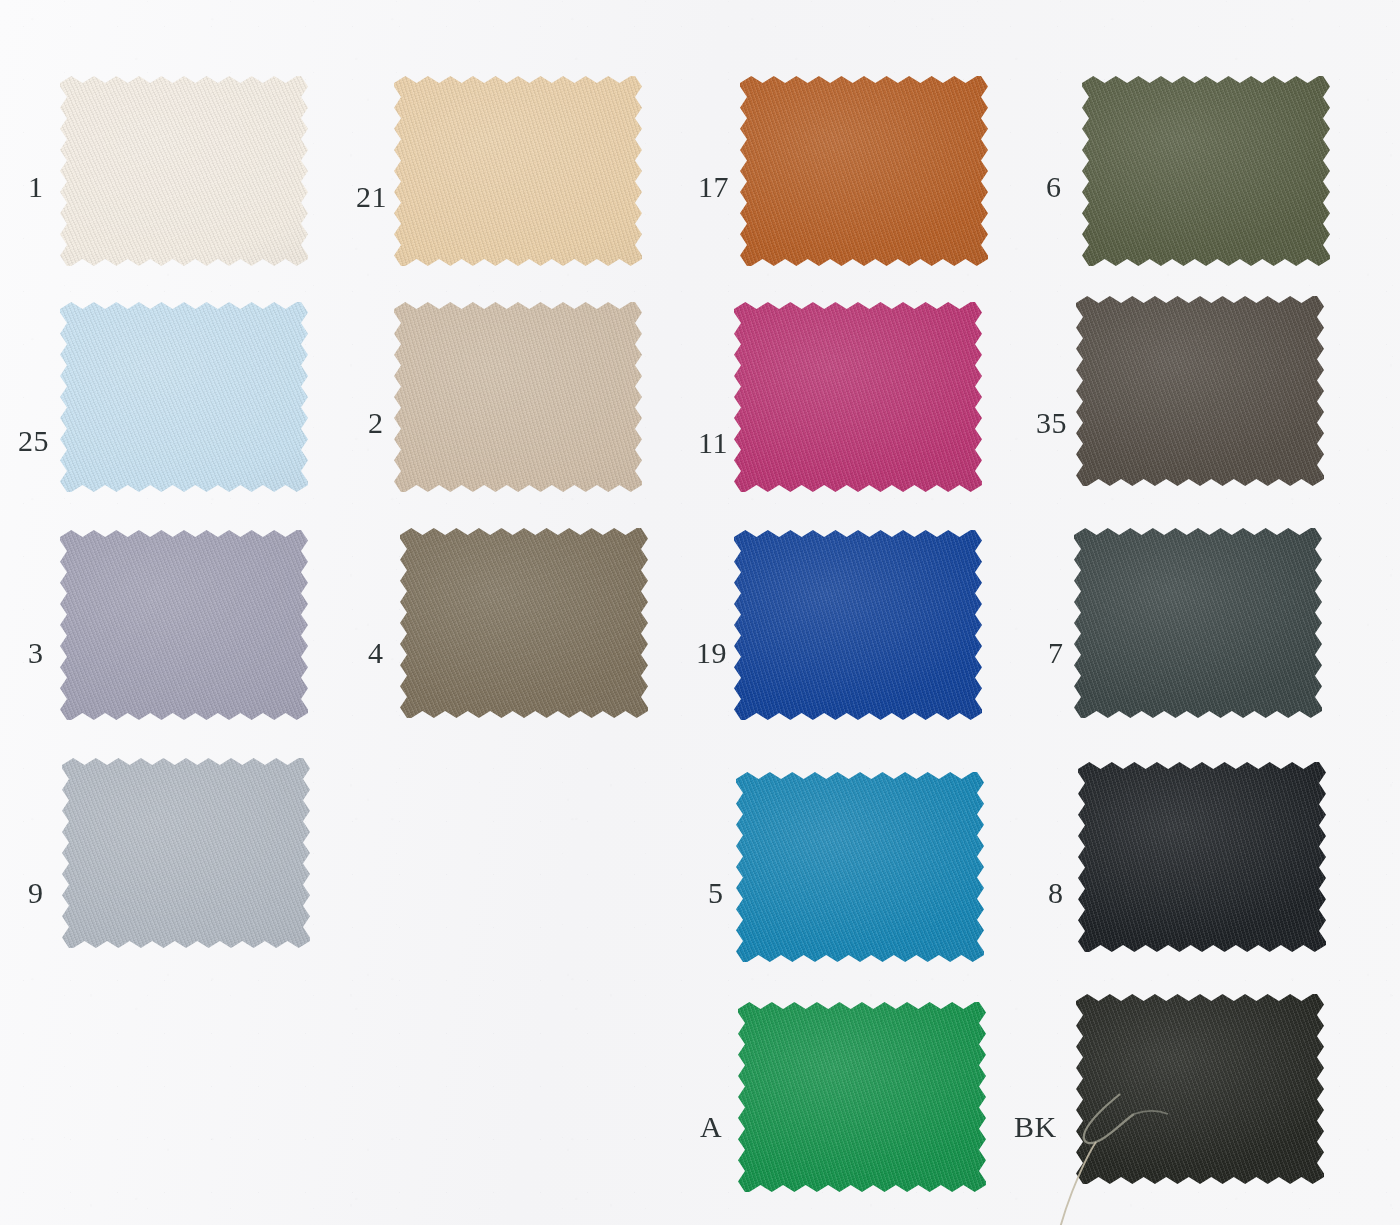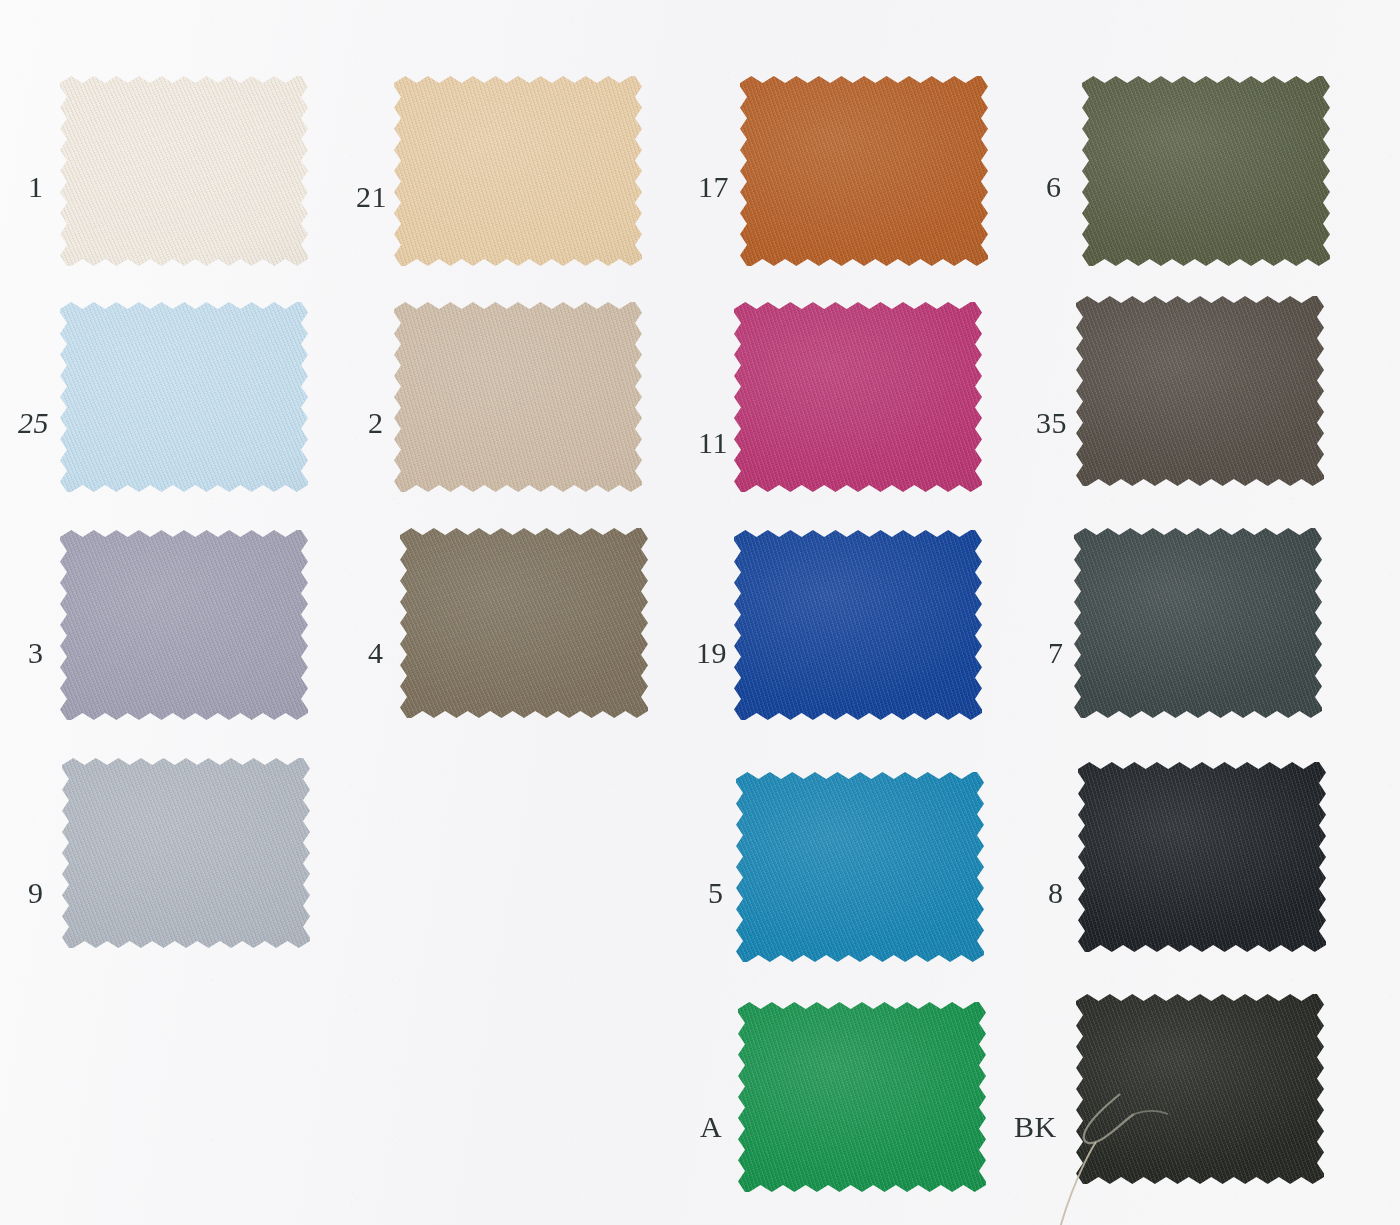--- a/index.html
+++ b/index.html
@@ -128,21 +128,21 @@
         <div class="fabric" style="clip-path: polygon(0% 3.68%, 4.55% 0%, 9.09% 3.68%, 13.64% 0%, 18.18% 3.68%, 22.73% 0%, 27.27% 3.68%, 31.82% 0%, 36.36% 3.68%, 40.91% 0%, 45.45% 3.68%, 50% 0%, 54.55% 3.68%, 59.09% 0%, 63.64% 3.68%, 68.18% 0%, 72.73% 3.68%, 77.27% 0%, 81.82% 3.68%, 86.36% 0%, 90.91% 3.68%, 95.45% 0%, 97.18% 0%, 100% 5.56%, 97.18% 11.11%, 100% 16.67%, 97.18% 22.22%, 100% 27.78%, 97.18% 33.33%, 100% 38.89%, 97.18% 44.44%, 100% 50%, 97.18% 55.56%, 100% 61.11%, 97.18% 66.67%, 100% 72.22%, 97.18% 77.78%, 100% 83.33%, 97.18% 88.89%, 100% 94.44%, 100% 96.32%, 95.45% 100%, 90.91% 96.32%, 86.36% 100%, 81.82% 96.32%, 77.27% 100%, 72.73% 96.32%, 68.18% 100%, 63.64% 96.32%, 59.09% 100%, 54.55% 96.32%, 50% 100%, 45.45% 96.32%, 40.91% 100%, 36.36% 96.32%, 31.82% 100%, 27.27% 96.32%, 22.73% 100%, 18.18% 96.32%, 13.64% 100%, 9.09% 96.32%, 4.55% 100%, 2.82% 100%, 0% 94.44%, 2.82% 88.89%, 0% 83.33%, 2.82% 77.78%, 0% 72.22%, 2.82% 66.67%, 0% 61.11%, 2.82% 55.56%, 0% 50%, 2.82% 44.44%, 0% 38.89%, 2.82% 33.33%, 0% 27.78%, 2.82% 22.22%, 0% 16.67%, 2.82% 11.11%, 0% 5.56%);">
           <div class="fabric-body" style="background-color: rgb(87, 94, 67); background-image: repeating-linear-gradient(69deg, rgba(255, 255, 255, 0.086) 0px, rgba(255, 255, 255, 0.086) 1px, rgba(0, 0, 0, 0.05) 1px, rgba(0, 0, 0, 0.05) 2.3px, rgba(255, 255, 255, 0) 2.3px, rgba(255, 255, 255, 0) 3.6px), repeating-linear-gradient(-21deg, rgba(0, 0, 0, 0.027) 0px, rgba(0, 0, 0, 0.027) 1px, rgba(255, 255, 255, 0.03) 1px, rgba(255, 255, 255, 0.03) 2.4px), radial-gradient(130% 110% at 38% 34%, rgba(255, 255, 255, 0.11) 0%, rgba(255, 255, 255, 0) 55%, rgba(0, 0, 0, 0.055) 100%);"></div>
         </div>
       </div>
       <div class="swatch-label" style="left: 1046px; top: 172px; color: rgb(45, 52, 54);">6</div>
       <div class="swatch-cell" style="left: 60px; top: 302px; width: 248px; height: 190px;">
         <div class="fabric" style="clip-path: polygon(0% 3.68%, 4.55% 0%, 9.09% 3.68%, 13.64% 0%, 18.18% 3.68%, 22.73% 0%, 27.27% 3.68%, 31.82% 0%, 36.36% 3.68%, 40.91% 0%, 45.45% 3.68%, 50% 0%, 54.55% 3.68%, 59.09% 0%, 63.64% 3.68%, 68.18% 0%, 72.73% 3.68%, 77.27% 0%, 81.82% 3.68%, 86.36% 0%, 90.91% 3.68%, 95.45% 0%, 97.18% 0%, 100% 5.56%, 97.18% 11.11%, 100% 16.67%, 97.18% 22.22%, 100% 27.78%, 97.18% 33.33%, 100% 38.89%, 97.18% 44.44%, 100% 50%, 97.18% 55.56%, 100% 61.11%, 97.18% 66.67%, 100% 72.22%, 97.18% 77.78%, 100% 83.33%, 97.18% 88.89%, 100% 94.44%, 100% 96.32%, 95.45% 100%, 90.91% 96.32%, 86.36% 100%, 81.82% 96.32%, 77.27% 100%, 72.73% 96.32%, 68.18% 100%, 63.64% 96.32%, 59.09% 100%, 54.55% 96.32%, 50% 100%, 45.45% 96.32%, 40.91% 100%, 36.36% 96.32%, 31.82% 100%, 27.27% 96.32%, 22.73% 100%, 18.18% 96.32%, 13.64% 100%, 9.09% 96.32%, 4.55% 100%, 2.82% 100%, 0% 94.44%, 2.82% 88.89%, 0% 83.33%, 2.82% 77.78%, 0% 72.22%, 2.82% 66.67%, 0% 61.11%, 2.82% 55.56%, 0% 50%, 2.82% 44.44%, 0% 38.89%, 2.82% 33.33%, 0% 27.78%, 2.82% 22.22%, 0% 16.67%, 2.82% 11.11%, 0% 5.56%);">
           <div class="fabric-body" style="background-color: rgb(198, 224, 240); background-image: repeating-linear-gradient(67deg, rgba(255, 255, 255, 0.086) 0px, rgba(255, 255, 255, 0.086) 1px, rgba(0, 0, 0, 0.05) 1px, rgba(0, 0, 0, 0.05) 2.3px, rgba(255, 255, 255, 0) 2.3px, rgba(255, 255, 255, 0) 3.6px), repeating-linear-gradient(-23deg, rgba(0, 0, 0, 0.027) 0px, rgba(0, 0, 0, 0.027) 1px, rgba(255, 255, 255, 0.03) 1px, rgba(255, 255, 255, 0.03) 2.4px), radial-gradient(130% 110% at 38% 34%, rgba(255, 255, 255, 0.11) 0%, rgba(255, 255, 255, 0) 55%, rgba(0, 0, 0, 0.055) 100%);"></div>
         </div>
       </div>
-      <div class="swatch-label" style="left: 18px; top: 408px; color: rgb(45, 52, 54); font-style: italic;">25</div>
+      <div class="swatch-label" style="left: 18px; top: 426px; color: rgb(45, 52, 54);">25</div>
       <div class="swatch-cell" style="left: 394px; top: 302px; width: 248px; height: 190px;">
         <div class="fabric" style="clip-path: polygon(0% 3.68%, 4.55% 0%, 9.09% 3.68%, 13.64% 0%, 18.18% 3.68%, 22.73% 0%, 27.27% 3.68%, 31.82% 0%, 36.36% 3.68%, 40.91% 0%, 45.45% 3.68%, 50% 0%, 54.55% 3.68%, 59.09% 0%, 63.64% 3.68%, 68.18% 0%, 72.73% 3.68%, 77.27% 0%, 81.82% 3.68%, 86.36% 0%, 90.91% 3.68%, 95.45% 0%, 97.18% 0%, 100% 5.56%, 97.18% 11.11%, 100% 16.67%, 97.18% 22.22%, 100% 27.78%, 97.18% 33.33%, 100% 38.89%, 97.18% 44.44%, 100% 50%, 97.18% 55.56%, 100% 61.11%, 97.18% 66.67%, 100% 72.22%, 97.18% 77.78%, 100% 83.33%, 97.18% 88.89%, 100% 94.44%, 100% 96.32%, 95.45% 100%, 90.91% 96.32%, 86.36% 100%, 81.82% 96.32%, 77.27% 100%, 72.73% 96.32%, 68.18% 100%, 63.64% 96.32%, 59.09% 100%, 54.55% 96.32%, 50% 100%, 45.45% 96.32%, 40.91% 100%, 36.36% 96.32%, 31.82% 100%, 27.27% 96.32%, 22.73% 100%, 18.18% 96.32%, 13.64% 100%, 9.09% 96.32%, 4.55% 100%, 2.82% 100%, 0% 94.44%, 2.82% 88.89%, 0% 83.33%, 2.82% 77.78%, 0% 72.22%, 2.82% 66.67%, 0% 61.11%, 2.82% 55.56%, 0% 50%, 2.82% 44.44%, 0% 38.89%, 2.82% 33.33%, 0% 27.78%, 2.82% 22.22%, 0% 16.67%, 2.82% 11.11%, 0% 5.56%);">
           <div class="fabric-body" style="background-color: rgb(207, 189, 168); background-image: repeating-linear-gradient(74deg, rgba(255, 255, 255, 0.086) 0px, rgba(255, 255, 255, 0.086) 1px, rgba(0, 0, 0, 0.05) 1px, rgba(0, 0, 0, 0.05) 2.3px, rgba(255, 255, 255, 0) 2.3px, rgba(255, 255, 255, 0) 3.6px), repeating-linear-gradient(-16deg, rgba(0, 0, 0, 0.027) 0px, rgba(0, 0, 0, 0.027) 1px, rgba(255, 255, 255, 0.03) 1px, rgba(255, 255, 255, 0.03) 2.4px), radial-gradient(130% 110% at 38% 34%, rgba(255, 255, 255, 0.11) 0%, rgba(255, 255, 255, 0) 55%, rgba(0, 0, 0, 0.055) 100%);"></div>
         </div>
       </div>
       <div class="swatch-label" style="left: 368px; top: 408px; color: rgb(45, 52, 54);">2</div>
       <div class="swatch-cell" style="left: 734px; top: 302px; width: 248px; height: 190px;">
         <div class="fabric" style="clip-path: polygon(0% 3.68%, 4.55% 0%, 9.09% 3.68%, 13.64% 0%, 18.18% 3.68%, 22.73% 0%, 27.27% 3.68%, 31.82% 0%, 36.36% 3.68%, 40.91% 0%, 45.45% 3.68%, 50% 0%, 54.55% 3.68%, 59.09% 0%, 63.64% 3.68%, 68.18% 0%, 72.73% 3.68%, 77.27% 0%, 81.82% 3.68%, 86.36% 0%, 90.91% 3.68%, 95.45% 0%, 97.18% 0%, 100% 5.56%, 97.18% 11.11%, 100% 16.67%, 97.18% 22.22%, 100% 27.78%, 97.18% 33.33%, 100% 38.89%, 97.18% 44.44%, 100% 50%, 97.18% 55.56%, 100% 61.11%, 97.18% 66.67%, 100% 72.22%, 97.18% 77.78%, 100% 83.33%, 97.18% 88.89%, 100% 94.44%, 100% 96.32%, 95.45% 100%, 90.91% 96.32%, 86.36% 100%, 81.82% 96.32%, 77.27% 100%, 72.73% 96.32%, 68.18% 100%, 63.64% 96.32%, 59.09% 100%, 54.55% 96.32%, 50% 100%, 45.45% 96.32%, 40.91% 100%, 36.36% 96.32%, 31.82% 100%, 27.27% 96.32%, 22.73% 100%, 18.18% 96.32%, 13.64% 100%, 9.09% 96.32%, 4.55% 100%, 2.82% 100%, 0% 94.44%, 2.82% 88.89%, 0% 83.33%, 2.82% 77.78%, 0% 72.22%, 2.82% 66.67%, 0% 61.11%, 2.82% 55.56%, 0% 50%, 2.82% 44.44%, 0% 38.89%, 2.82% 33.33%, 0% 27.78%, 2.82% 22.22%, 0% 16.67%, 2.82% 11.11%, 0% 5.56%);">
           <div class="fabric-body" style="background-color: rgb(186, 53, 115); background-image: repeating-linear-gradient(72deg, rgba(255, 255, 255, 0.086) 0px, rgba(255, 255, 255, 0.086) 1px, rgba(0, 0, 0, 0.05) 1px, rgba(0, 0, 0, 0.05) 2.3px, rgba(255, 255, 255, 0) 2.3px, rgba(255, 255, 255, 0) 3.6px), repeating-linear-gradient(-18deg, rgba(0, 0, 0, 0.027) 0px, rgba(0, 0, 0, 0.027) 1px, rgba(255, 255, 255, 0.03) 1px, rgba(255, 255, 255, 0.03) 2.4px), radial-gradient(130% 110% at 38% 34%, rgba(255, 255, 255, 0.11) 0%, rgba(255, 255, 255, 0) 55%, rgba(0, 0, 0, 0.055) 100%);"></div>
         </div>

